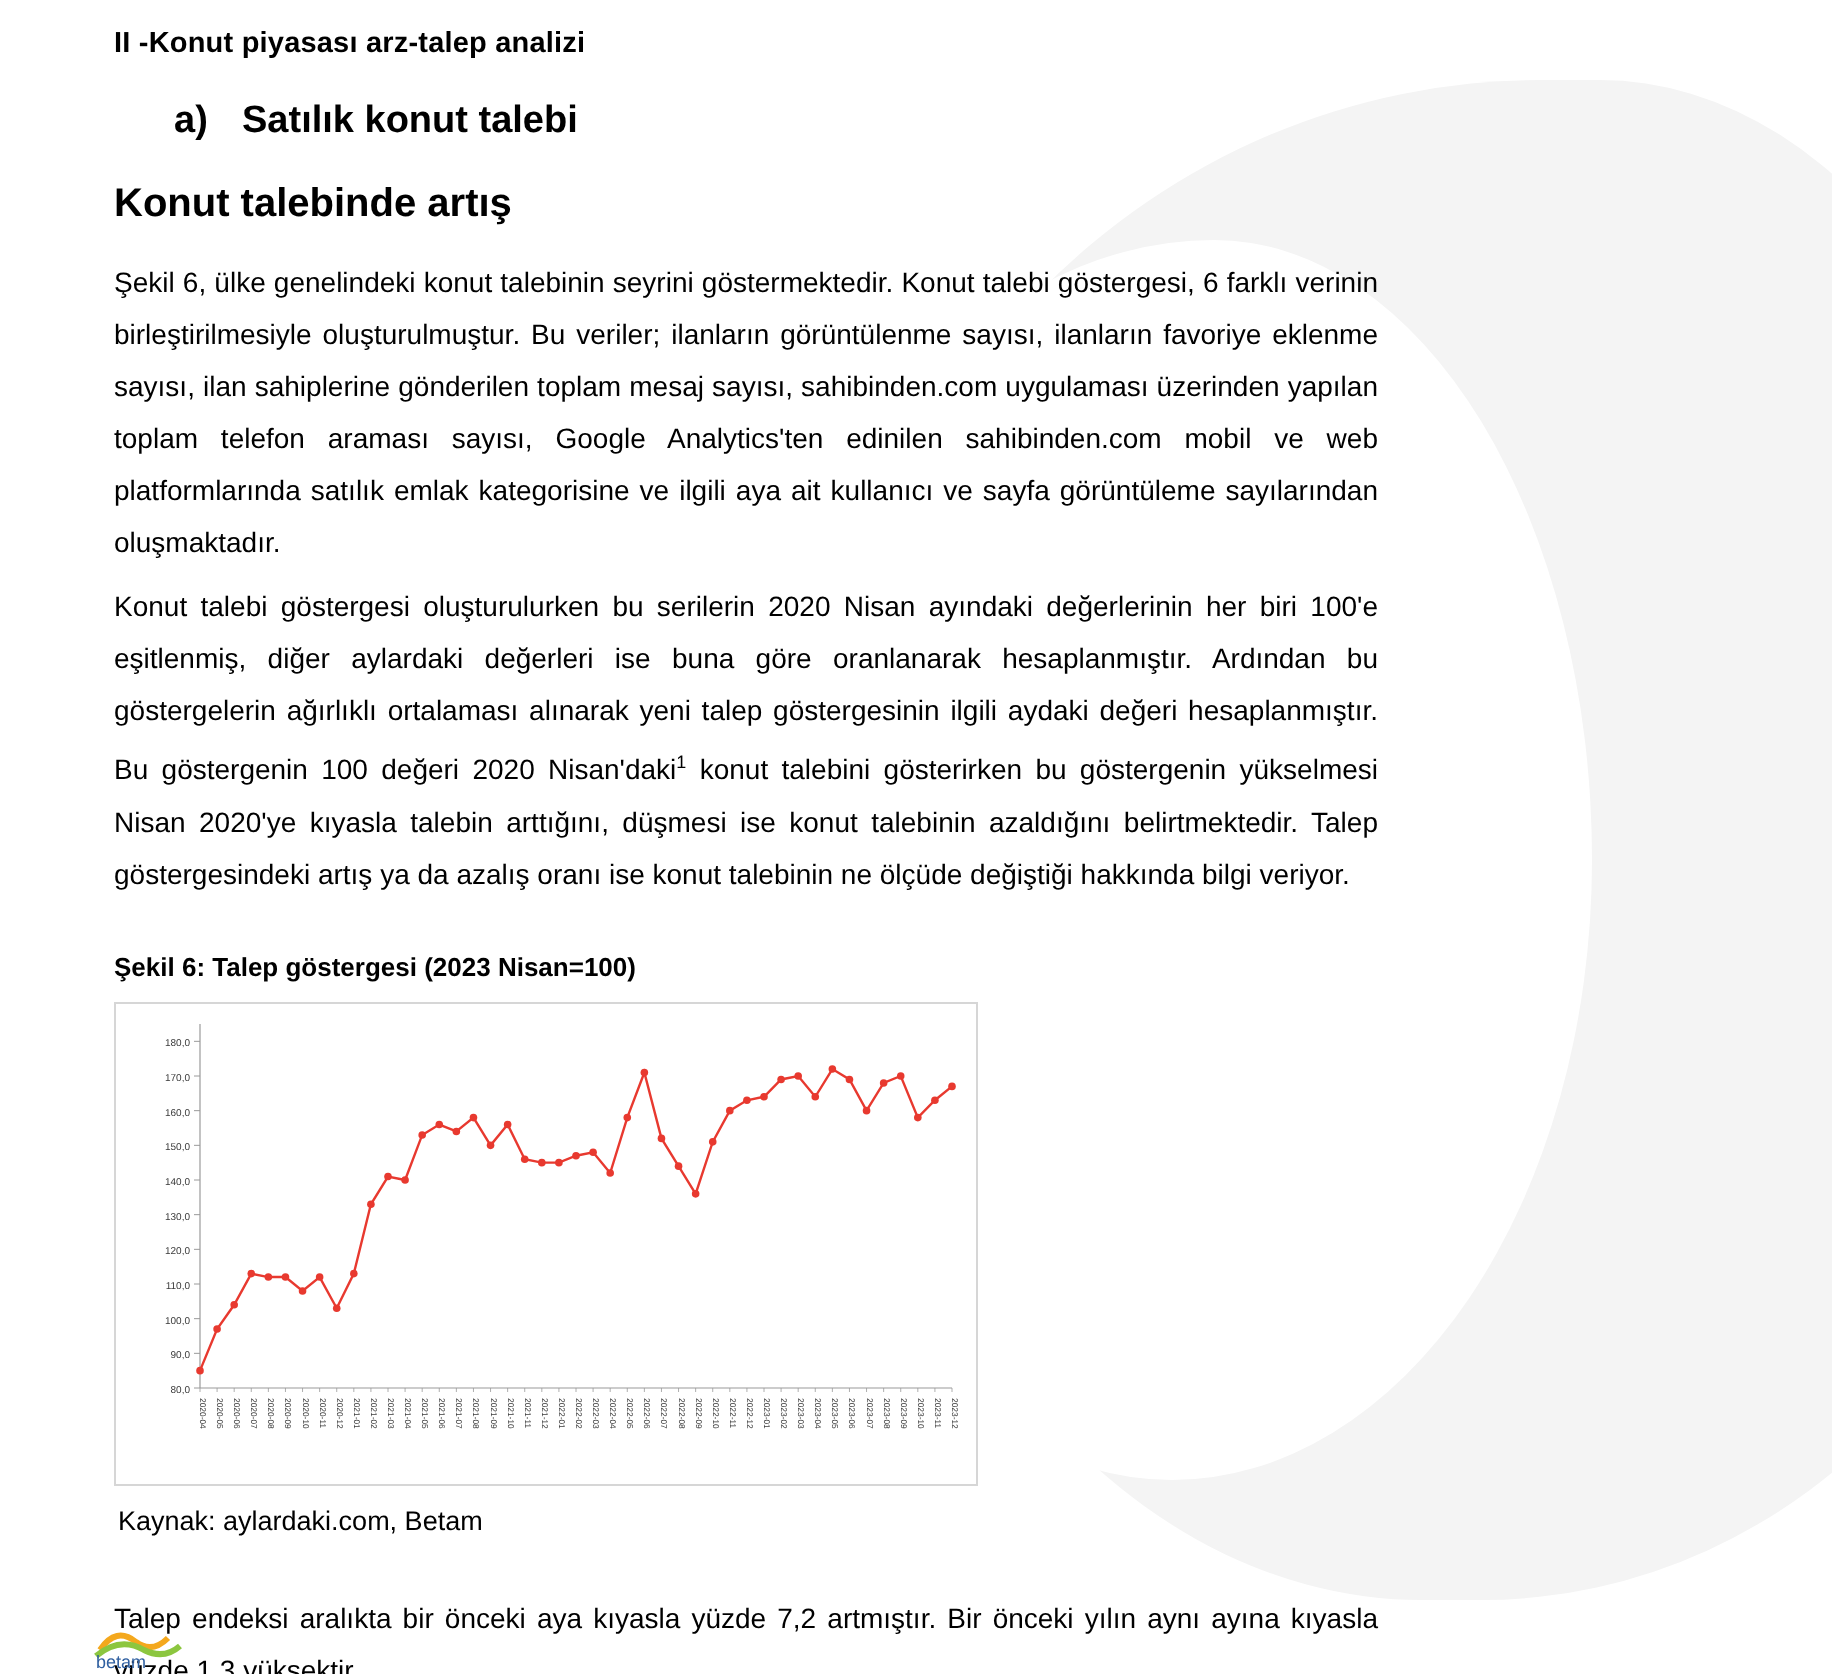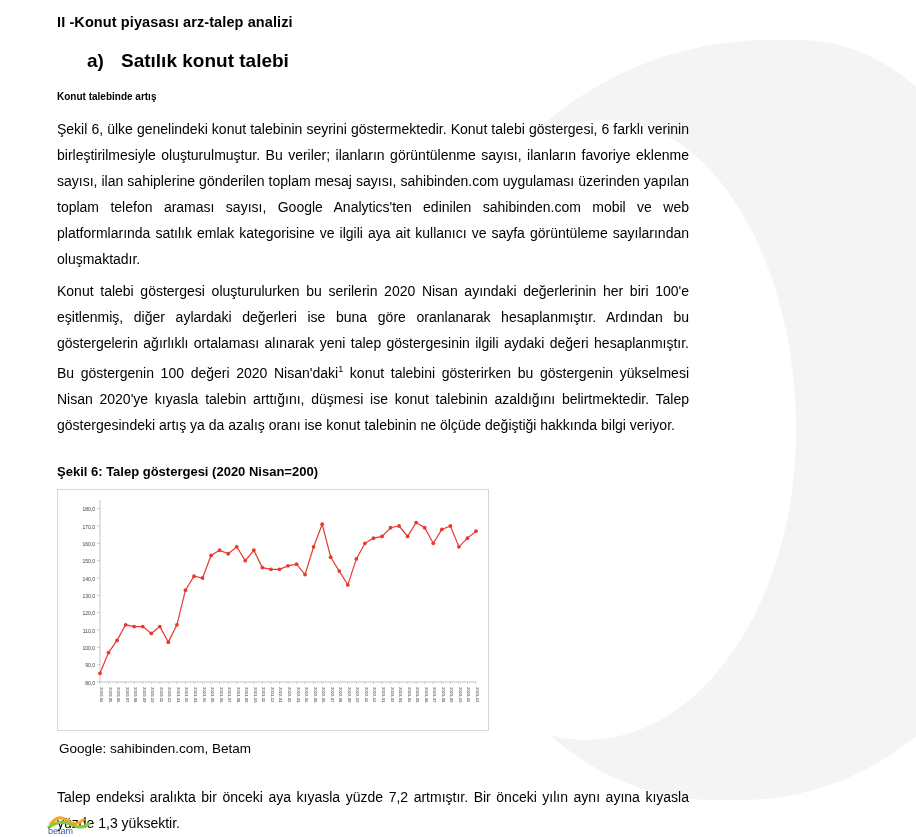--- a/index.html
+++ b/index.html
@@ -58,21 +58,21 @@
     padding-left: 30px;
     font-size: 19px;
     font-weight: bold;
   }
   .sub-ordered .marker {
     display: inline-block;
     width: 34px;
   }
 
   h2.subheading {
-    font-size: 10px;
+    font-size: 20px;
     font-weight: bold;
     margin: 19px 0 14px 0;
   }
 
   p.body {
     font-size: 14px;
     line-height: 26px;
     margin: 6px 0 0 0;
     text-align: justify;
     text-justify: inter-word;
@@ -136,21 +136,21 @@
   </div>
 
   <h2 class="subheading">Konut talebinde artış</h2>
 
   <p class="body">Şekil 6, ülke genelindeki konut talebinin seyrini göstermektedir. Konut talebi göstergesi, 6 farklı verinin birleştirilmesiyle oluşturulmuştur. Bu veriler; ilanların görüntülenme sayısı, ilanların favoriye eklenme sayısı, ilan sahiplerine gönderilen toplam mesaj sayısı, sahibinden.com uygulaması üzerinden yapılan toplam telefon araması sayısı, Google Analytics'ten edinilen sahibinden.com mobil ve web platformlarında satılık emlak kategorisine ve ilgili aya ait kullanıcı ve sayfa görüntüleme sayılarından oluşmaktadır.</p>
 
   <p class="body spaced">
     <span>Konut talebi göstergesi oluşturulurken bu serilerin 2020 Nisan ayındaki değerlerinin her biri 100'e eşitlenmiş, diğer aylardaki değerleri ise buna göre oranlanarak hesaplanmıştır. Ardından bu göstergelerin ağırlıklı ortalaması alınarak yeni talep göstergesinin ilgili aydaki değeri hesaplanmıştır. Bu göstergenin 100 değeri 2020 Nisan'daki</span><sup>1</sup><span> konut talebini gösterirken bu göstergenin yükselmesi Nisan 2020'ye kıyasla talebin arttığını, düşmesi ise konut talebinin azaldığını belirtmektedir. Talep göstergesindeki artış ya da azalış oranı ise konut talebinin ne ölçüde değiştiği hakkında bilgi veriyor.</span>
   </p>
 
-  <div class="figure-title">Şekil 6: Talep göstergesi (2020 Nisan=200)</div>
+  <div class="figure-title">Şekil 6: Talep göstergesi (2023 Nisan=100)</div>
 
   <div class="chart-wrap">
     <svg class="chart-svg" id="chart-svg" width="430" height="240" viewBox="0 0 430 240">
         <text x="37" y="194.5" text-anchor="end" font-size="5" font-family="Liberation Sans, sans-serif" fill="#3a3a3a">80,0</text>
         <line x1="39" x2="42" y1="192" y2="192" stroke="#9a9a9a" stroke-width="0.5"></line>
         <text x="37" y="177.16666666666666" text-anchor="end" font-size="5" font-family="Liberation Sans, sans-serif" fill="#3a3a3a">90,0</text>
         <line x1="39" x2="42" y1="174.66666666666666" y2="174.66666666666666" stroke="#9a9a9a" stroke-width="0.5"></line>
         <text x="37" y="159.83333333333334" text-anchor="end" font-size="5" font-family="Liberation Sans, sans-serif" fill="#3a3a3a">100,0</text>
         <line x1="39" x2="42" y1="157.33333333333334" y2="157.33333333333334" stroke="#9a9a9a" stroke-width="0.5"></line>
         <text x="37" y="142.5" text-anchor="end" font-size="5" font-family="Liberation Sans, sans-serif" fill="#3a3a3a">110,0</text>
@@ -303,21 +303,21 @@
         <text x="392.3636363636363" y="197" font-size="4.2" font-family="Liberation Sans, sans-serif" fill="#3a3a3a" text-anchor="start" transform="rotate(90 392.3636363636363 197)">2023-09</text>
         <line x1="400.90909090909093" x2="400.90909090909093" y1="192" y2="194" stroke="#9a9a9a" stroke-width="0.4"></line>
         <text x="400.90909090909093" y="197" font-size="4.2" font-family="Liberation Sans, sans-serif" fill="#3a3a3a" text-anchor="start" transform="rotate(90 400.90909090909093 197)">2023-10</text>
         <line x1="409.45454545454544" x2="409.45454545454544" y1="192" y2="194" stroke="#9a9a9a" stroke-width="0.4"></line>
         <text x="409.45454545454544" y="197" font-size="4.2" font-family="Liberation Sans, sans-serif" fill="#3a3a3a" text-anchor="start" transform="rotate(90 409.45454545454544 197)">2023-11</text>
         <line x1="418" x2="418" y1="192" y2="194" stroke="#9a9a9a" stroke-width="0.4"></line>
         <text x="418" y="197" font-size="4.2" font-family="Liberation Sans, sans-serif" fill="#3a3a3a" text-anchor="start" transform="rotate(90 418 197)">2023-12</text>
       </svg>
   </div>
 
-  <div class="source-note">Google: sahibinden.com, Betam</div>
+  <div class="source-note">Kaynak: aylardaki.com, Betam</div>
 
   <p class="closing">Talep endeksi aralıkta bir önceki aya kıyasla yüzde 7,2 artmıştır. Bir önceki yılın aynı ayına kıyasla yüzde 1,3 yüksektir.</p>
 
 </div>
 
 <svg class="betam-logo" viewBox="0 0 72 26">
   <path d="M6 16 Q14 4 24 12 Q32 18 40 10" stroke="#f4a81d" stroke-width="3" fill="none"></path>
   <path d="M4 19 Q16 9 28 16 Q38 21 46 14" stroke="#8cc63f" stroke-width="3" fill="none"></path>
   <text x="4" y="25" font-family="Liberation Sans, sans-serif" font-size="9" fill="#2f5fa0">betam</text>
 </svg>

